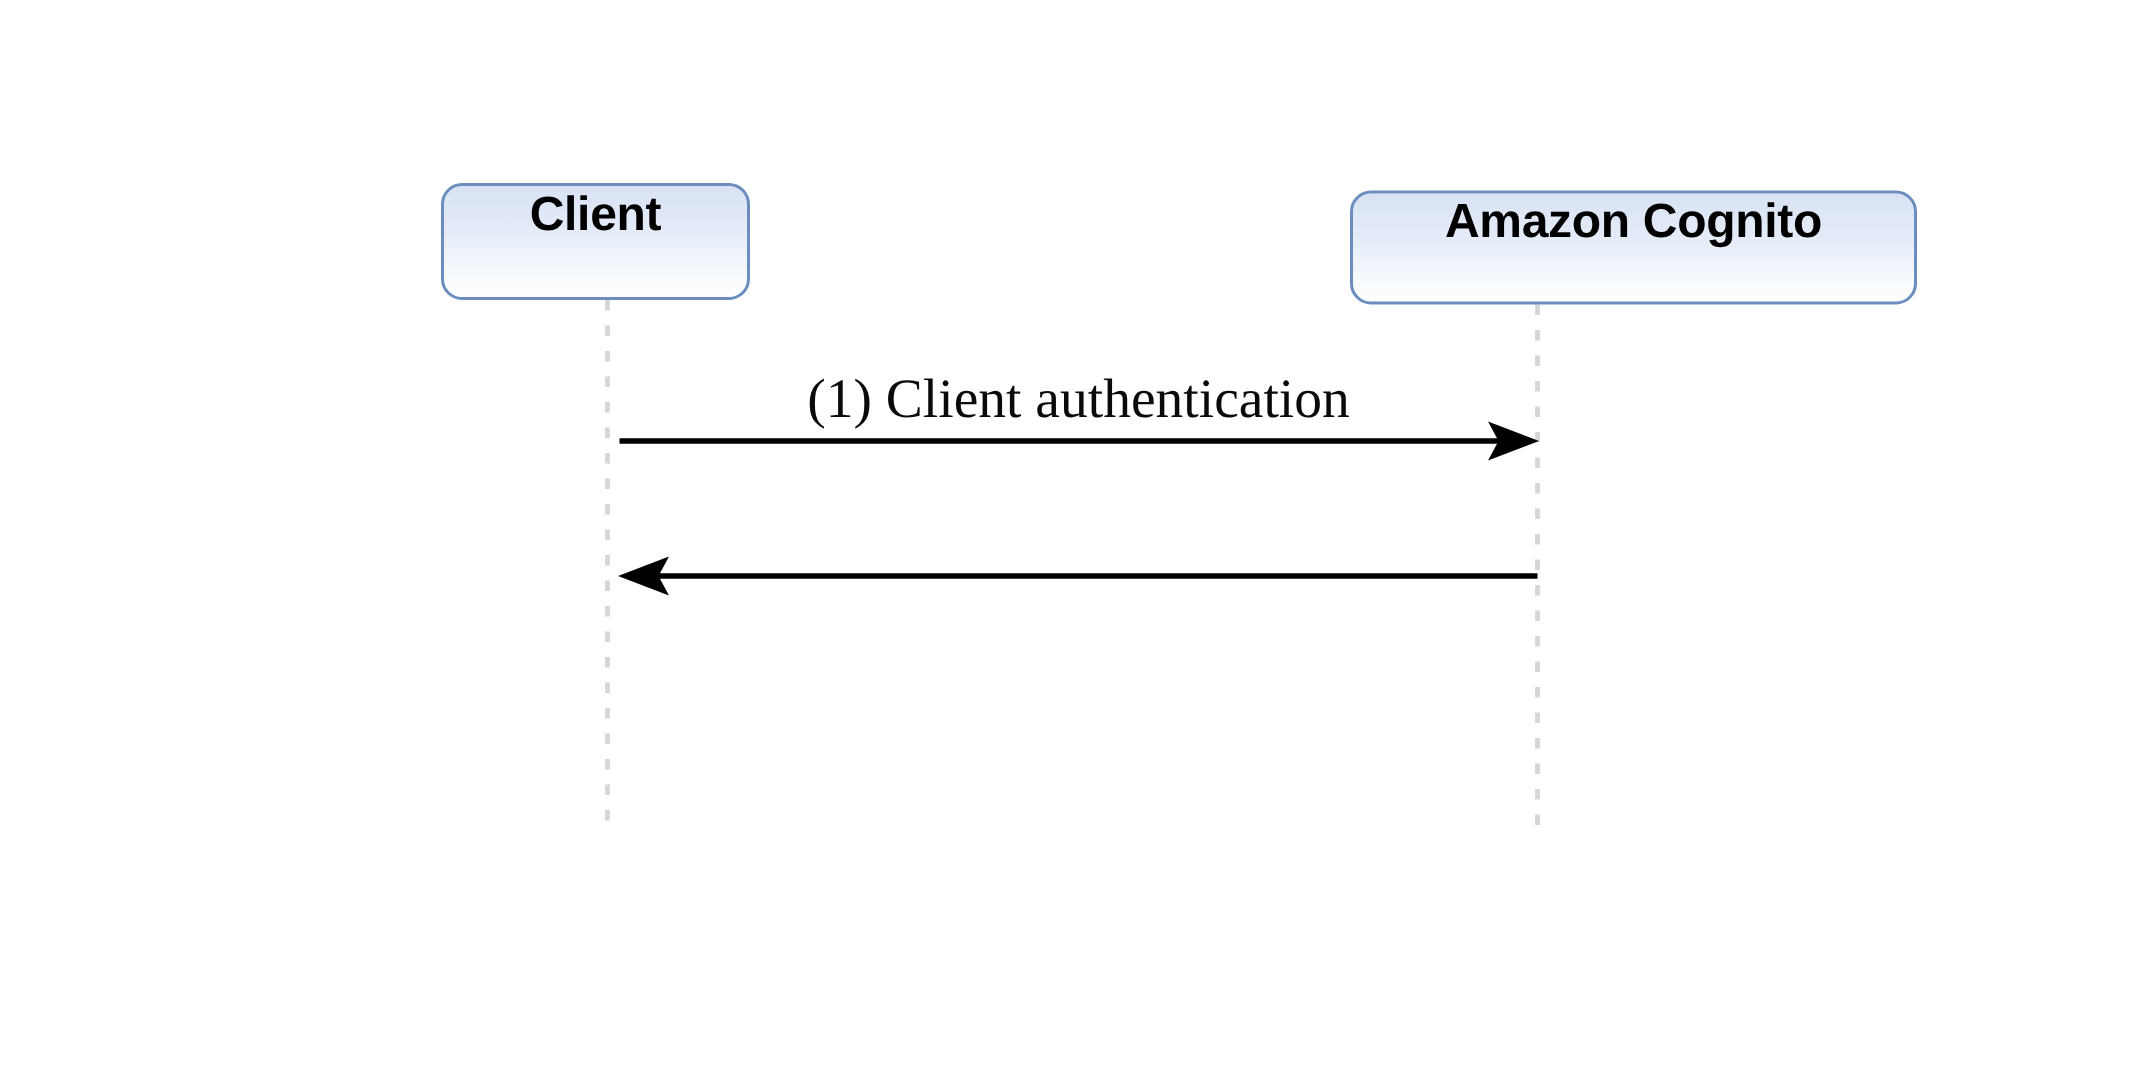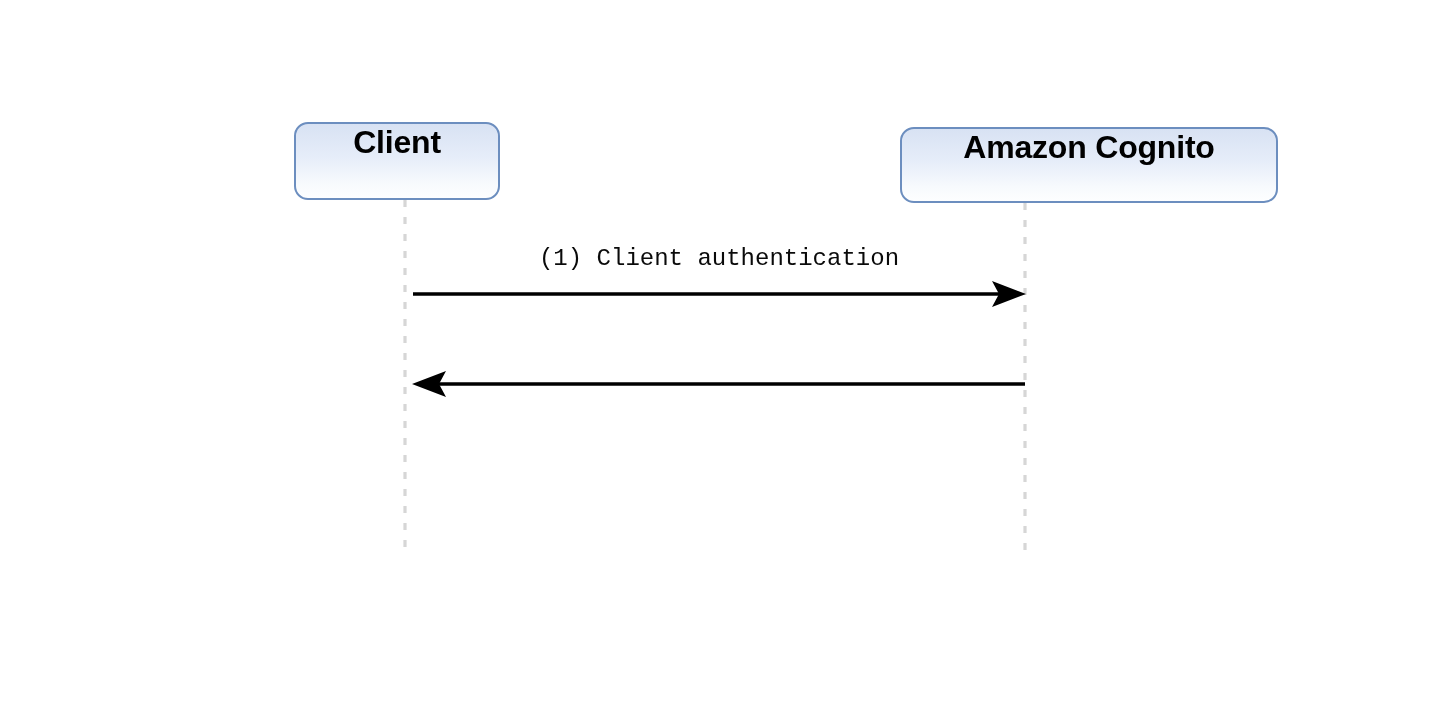--- a/index.html
+++ b/index.html
@@ -50,23 +50,23 @@
   }
   #participant-cognito {
     left: 860px;
     top: 127px;
     width: 378px;
     height: 76px;
     margin-left: 40px;
   }
   .message-label {
     position: absolute;
-    font-family: Liberation Mono, monospace;
+    font-family: Liberation Serif, serif;
     font-weight: normal;
-    font-size: 24px;
+    font-size: 37px;
     color: #0a0a0a;
     white-space: nowrap;
     transform: translateX(-50%);
   }
   #message-label-1 {
     left: 719px;
     top: 245px;
   }
   #message-label-2 {
     left: 665px;

